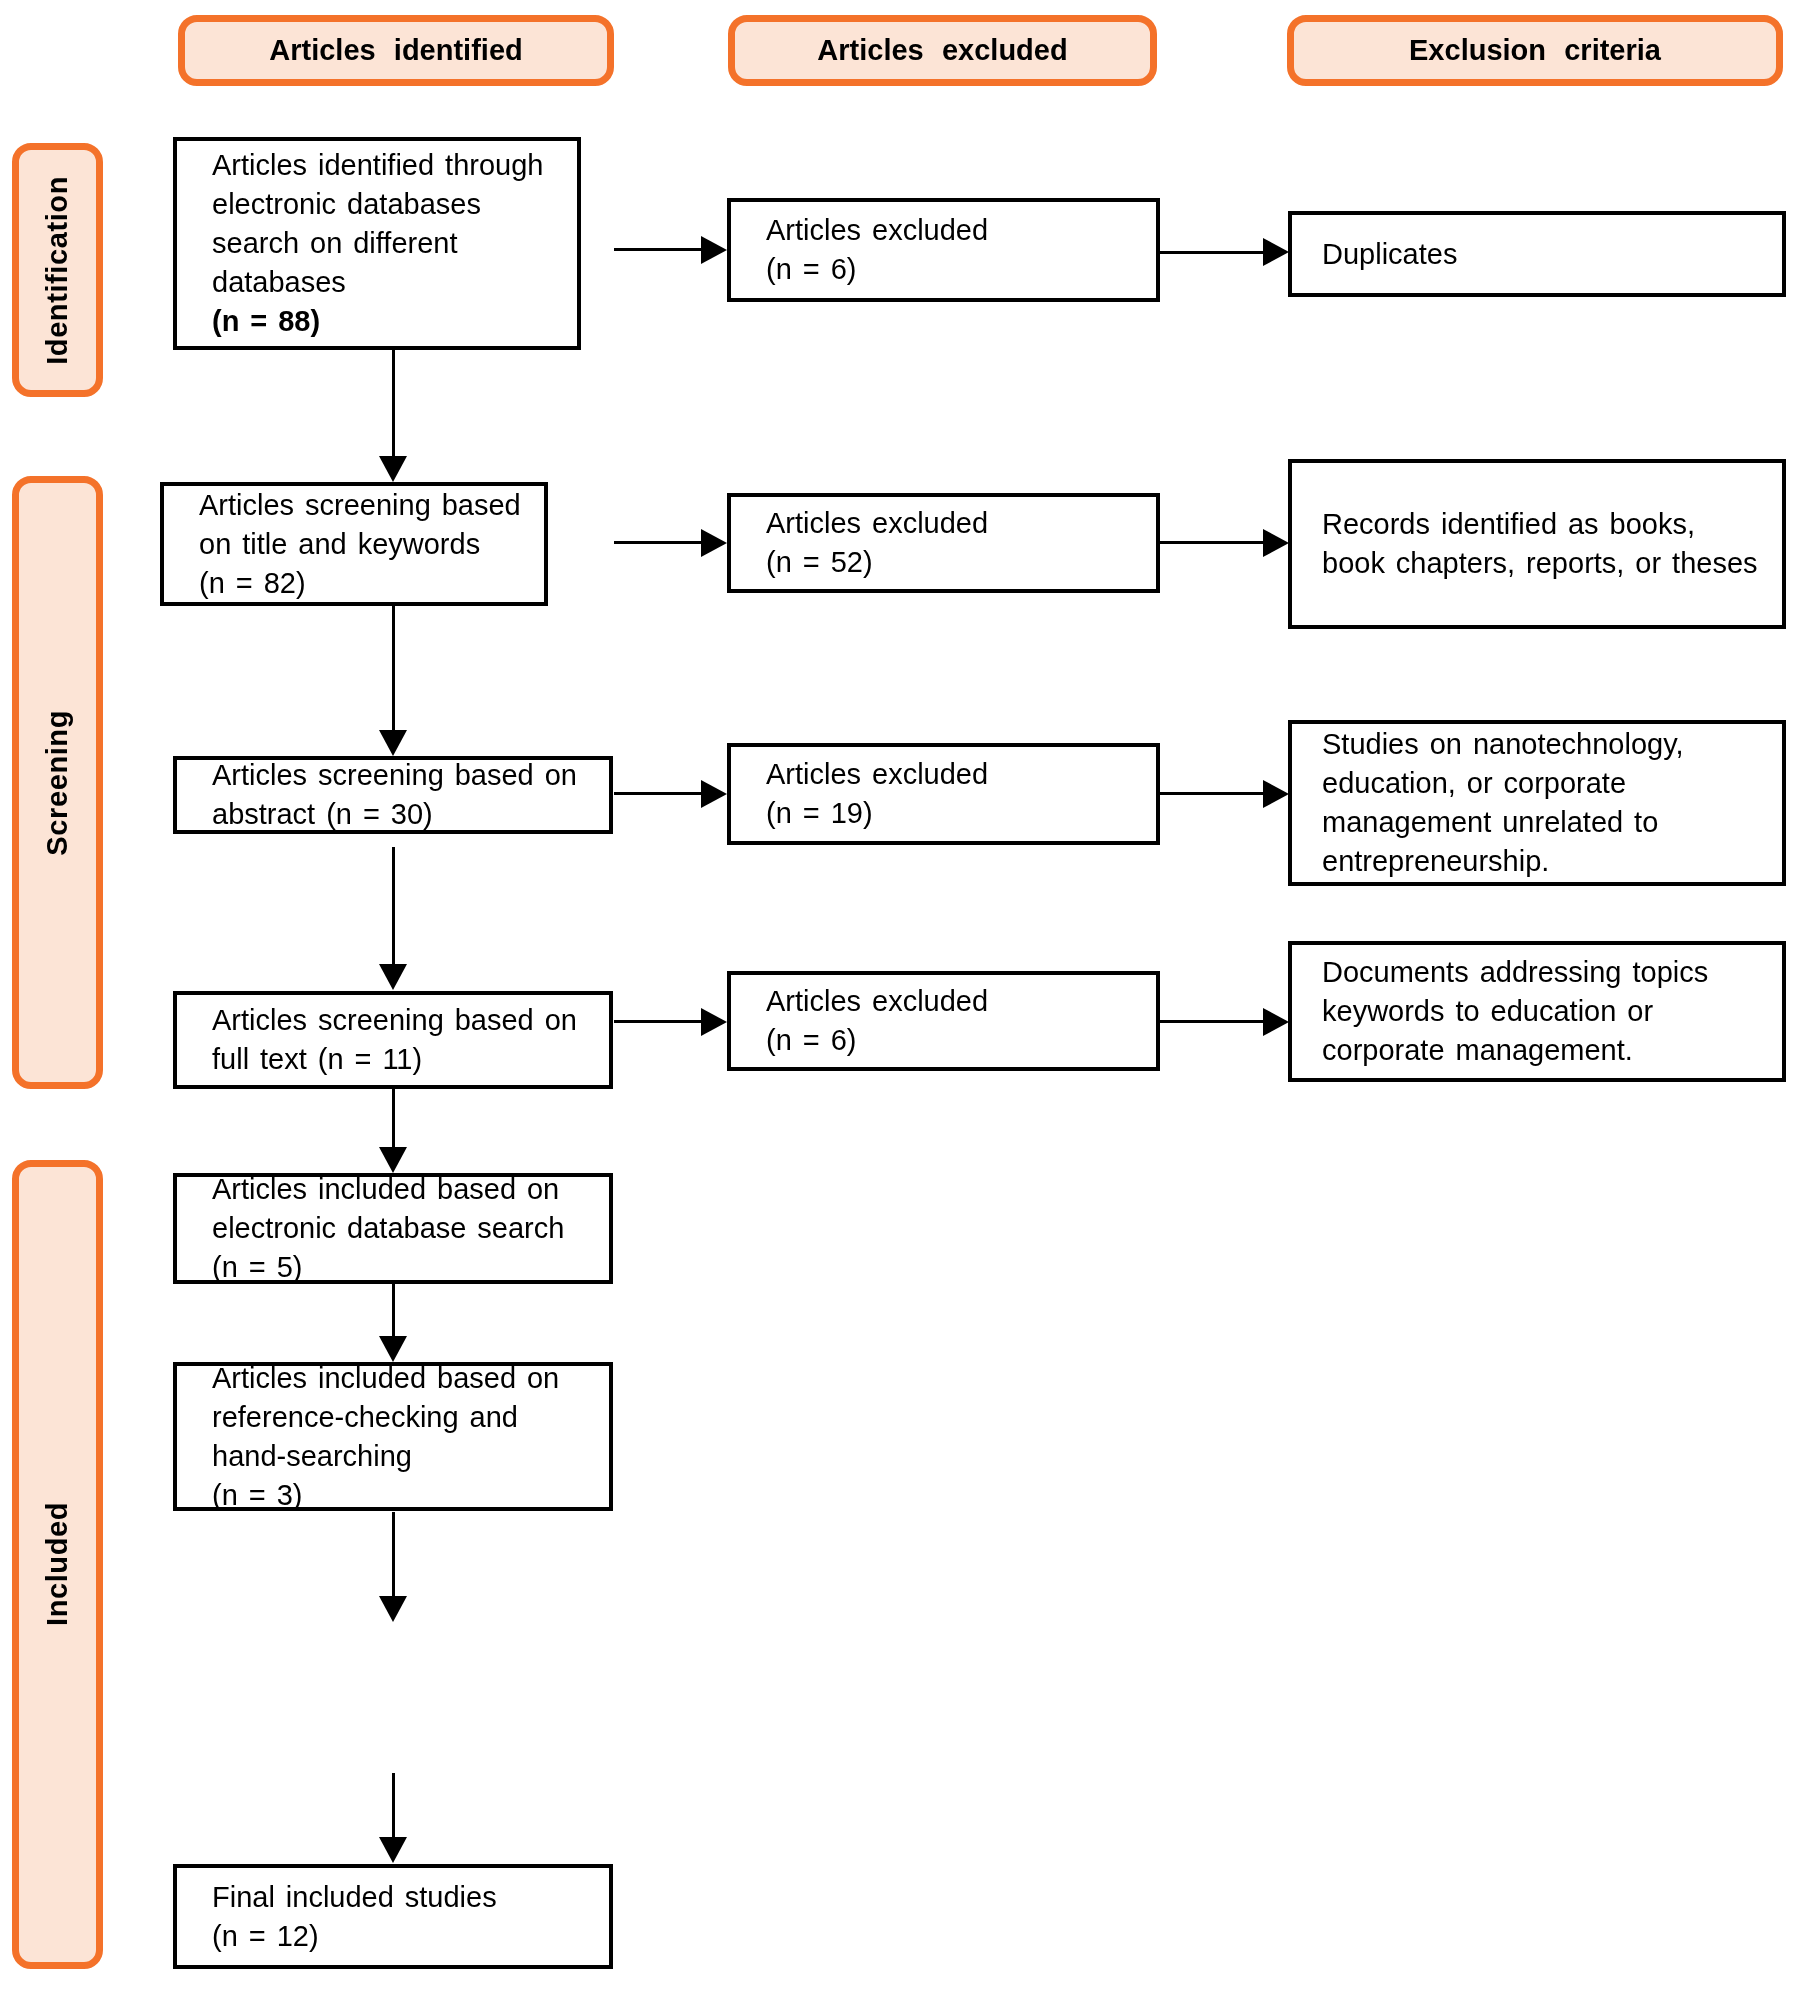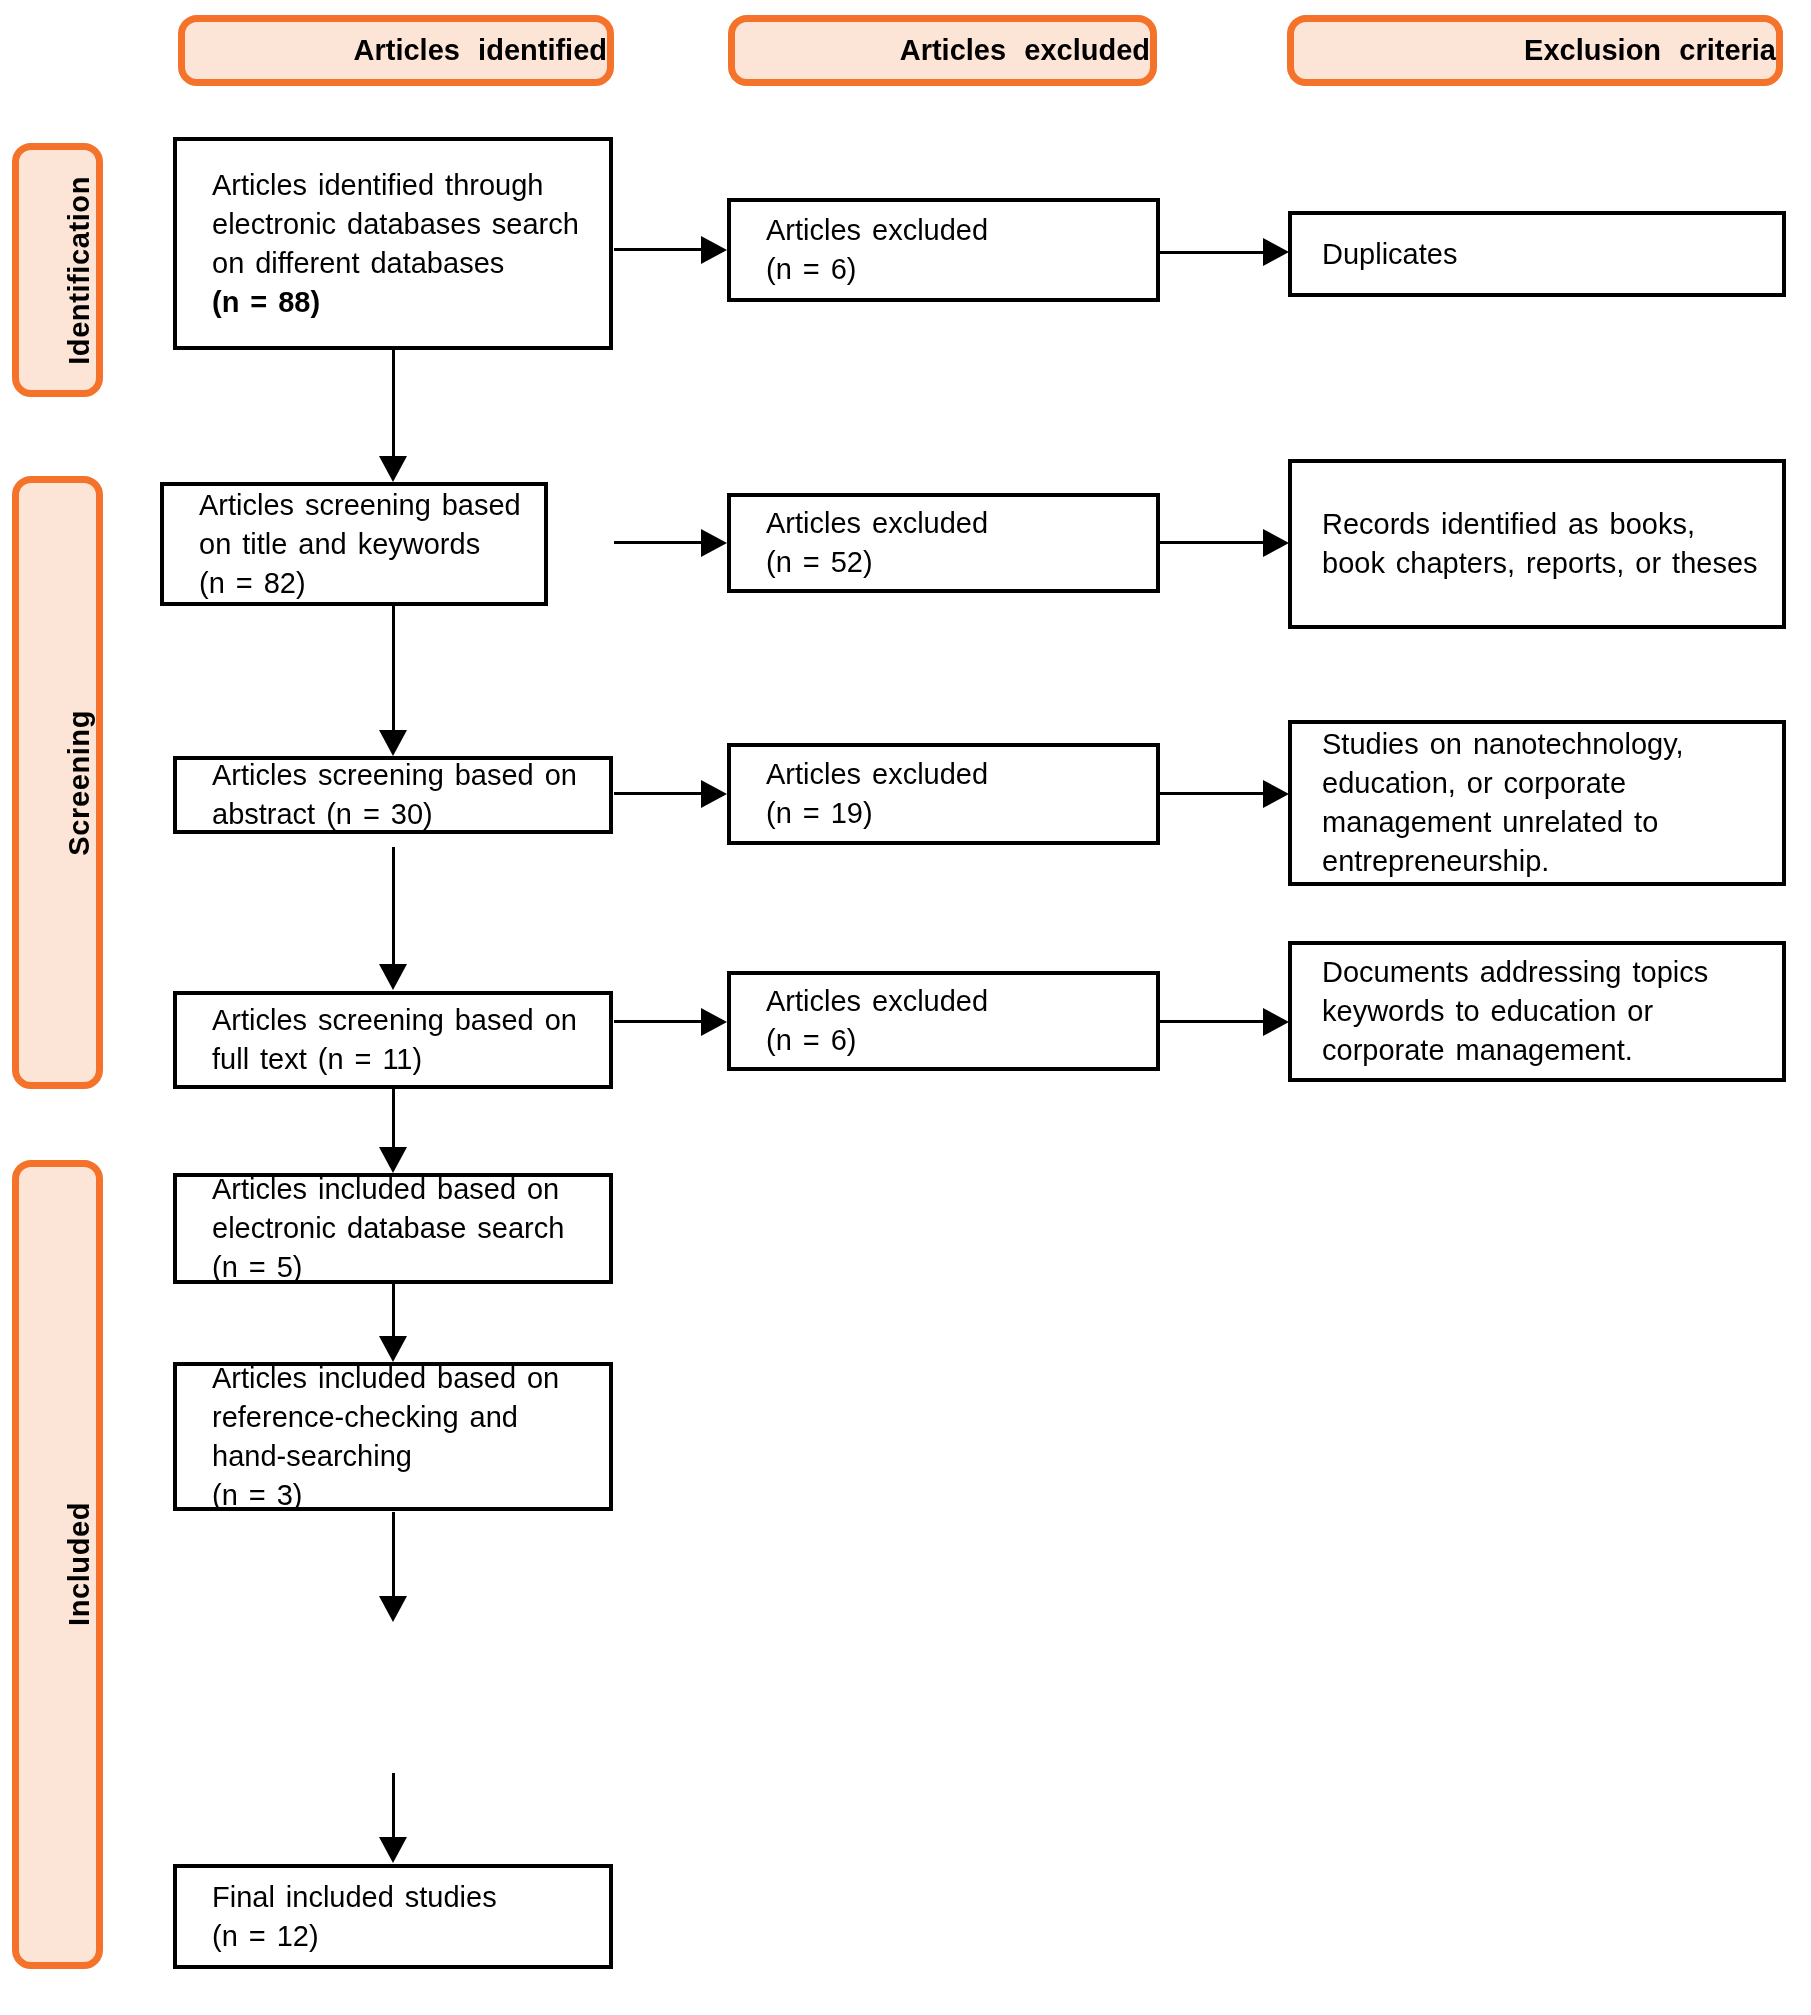--- a/index.html
+++ b/index.html
@@ -11,21 +11,21 @@
     color:#000;
     overflow:hidden;
   }
   
   .obox{
     position:absolute;
     box-sizing:border-box;
     background:#FCE4D6;
     border:7px solid #F4722A;
     border-radius:19px;
-    display:flex;align-items:center;justify-content:flex-end;
+    display:flex;align-items:center;justify-content:center;
   }
   .obox .hlabel{
     font-weight:bold;
     font-size:29px;
     word-spacing:0.35em;
     white-space:nowrap;
   }
   .obox .vlabel{
     font-weight:bold;
     font-size:29px;
@@ -83,21 +83,21 @@
   <div class="obox" style="left:12px;top:143px;width:91px;height:254px;">
     <span class="vlabel">Identification</span>
   </div>
   <div class="obox" style="left:12px;top:476px;width:91px;height:613px;">
     <span class="vlabel">Screening</span>
   </div>
   <div class="obox" style="left:12px;top:1160px;width:91px;height:809px;">
     <span class="vlabel">Included</span>
   </div>
 
-  <div class="bbox" style="left:173px;top:137px;width:440px;height:213px;">
+  <div class="bbox" style="left:173px;top:137px;width:408px;height:213px;">
     <div><span>Articles identified through electronic databases search on different databases</span>
       <span class="count-block bold">(n = 88)</span></div>
   </div>
 
   <div class="bbox" style="left:160px;top:482px;width:388px;height:124px;">
     <div><span>Articles screening based on title and keywords</span>
       <span class="count-block">(n = 82)</span></div>
   </div>
 
   <div class="bbox" style="left:173px;top:756px;width:440px;height:78px;">

